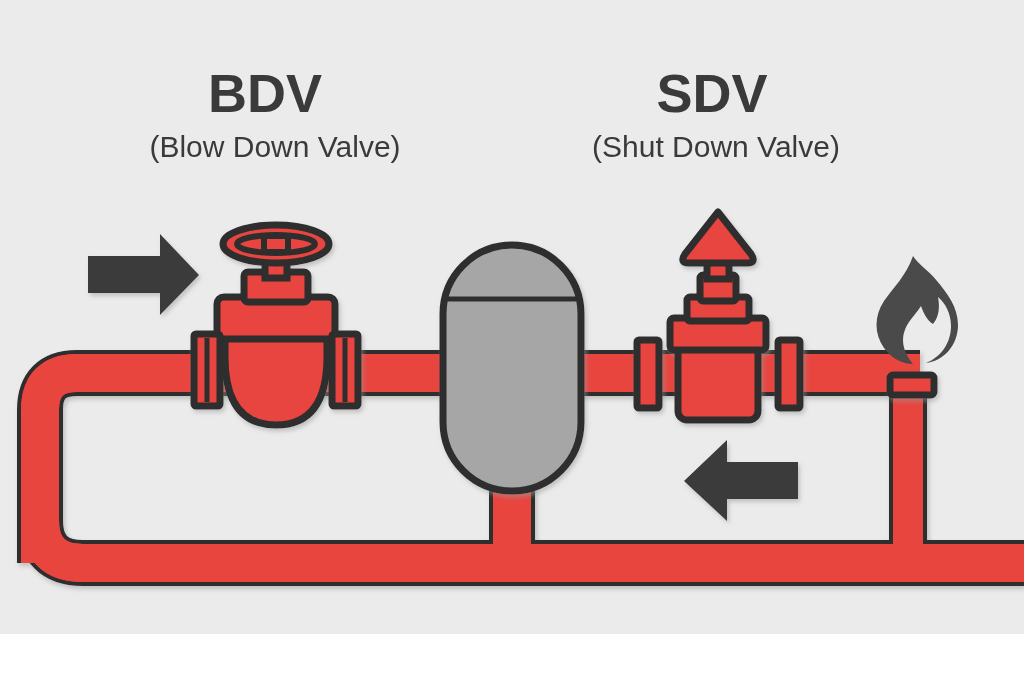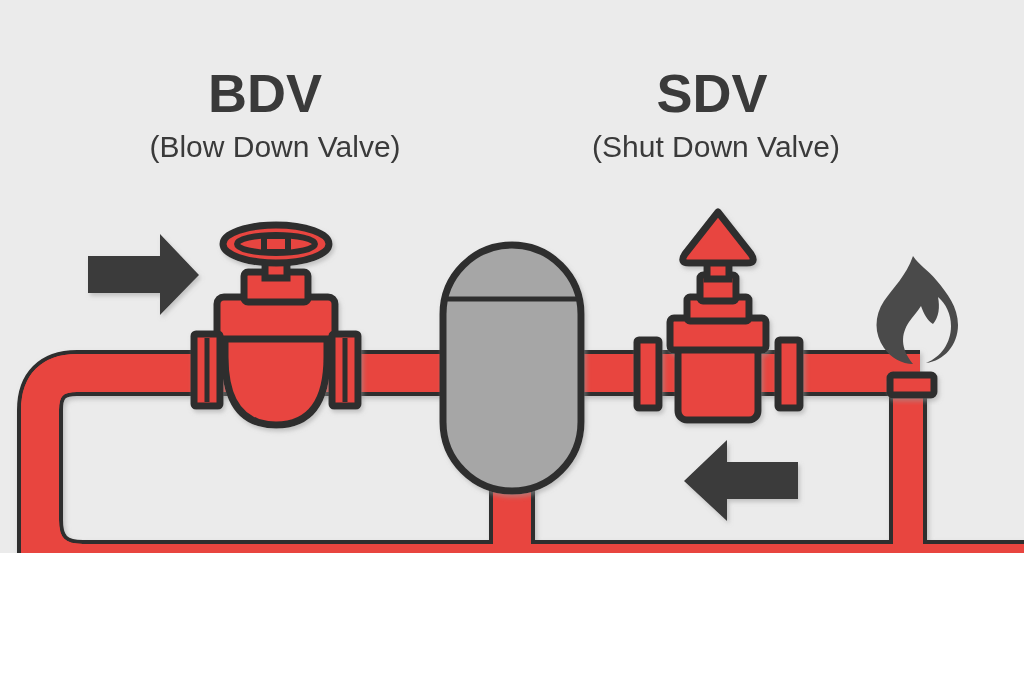--- a/index.html
+++ b/index.html
@@ -7,21 +7,21 @@
     margin: 0;
     padding: 0;
     background: #ffffff;
   }
   body {
     font-family: "Liberation Sans", sans-serif;
   }
   #diagram-root {
     position: relative;
     width: 1024px;
-    height: 553px;
+    height: 634px;
     overflow: hidden;
     background: #ebebeb;
   }
   #diagram-svg {
     display: block;
     width: 1024px;
     height: 683px;
   }
   .label-title {
     font-family: "Liberation Sans", sans-serif;

